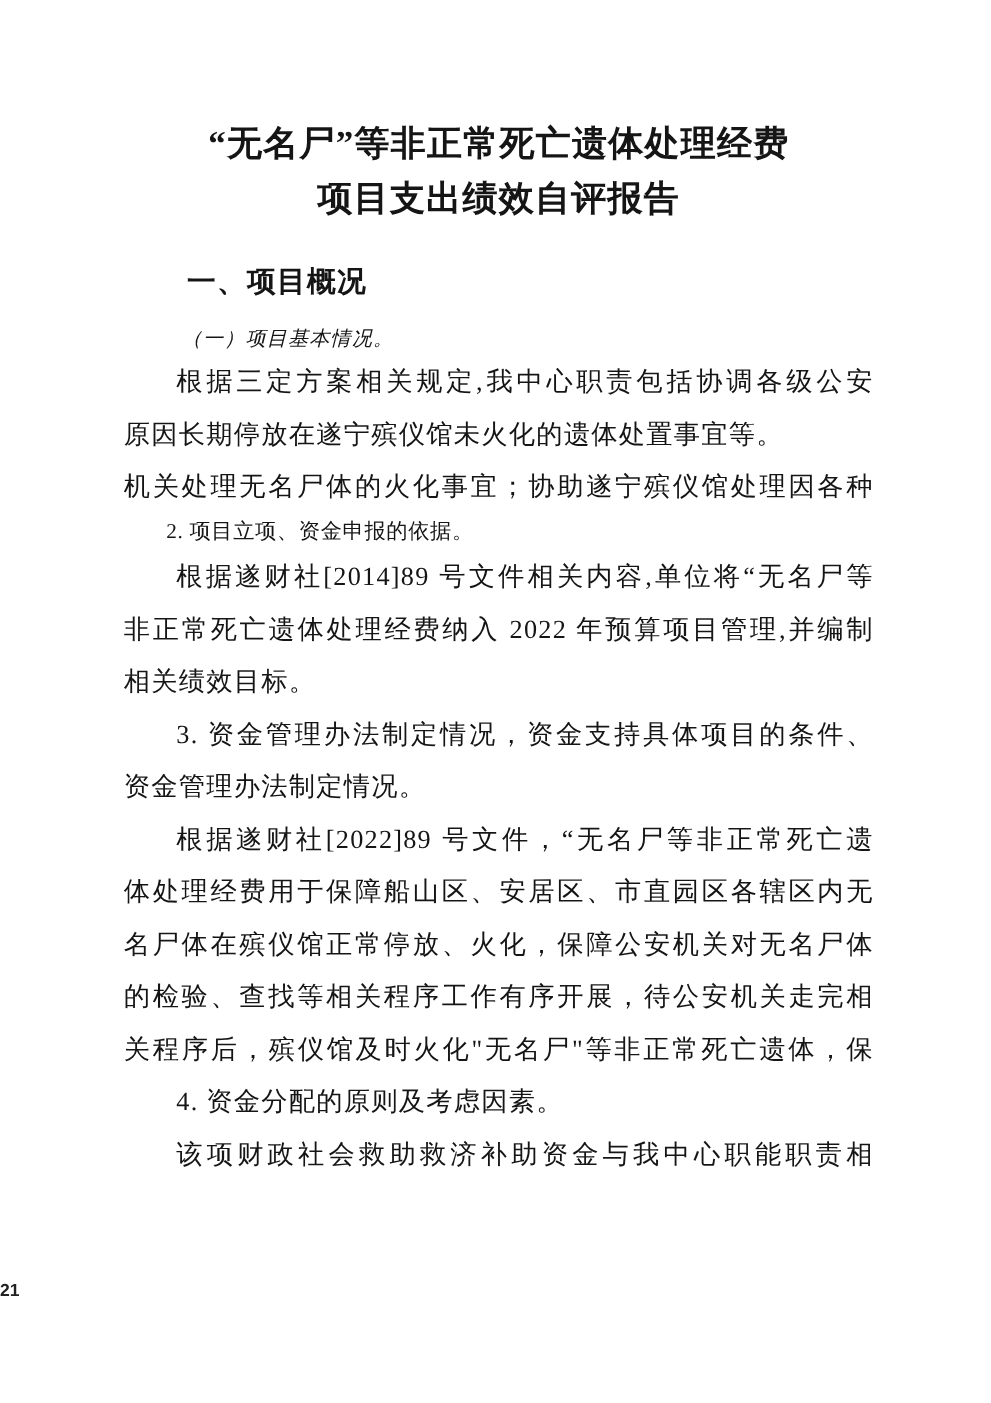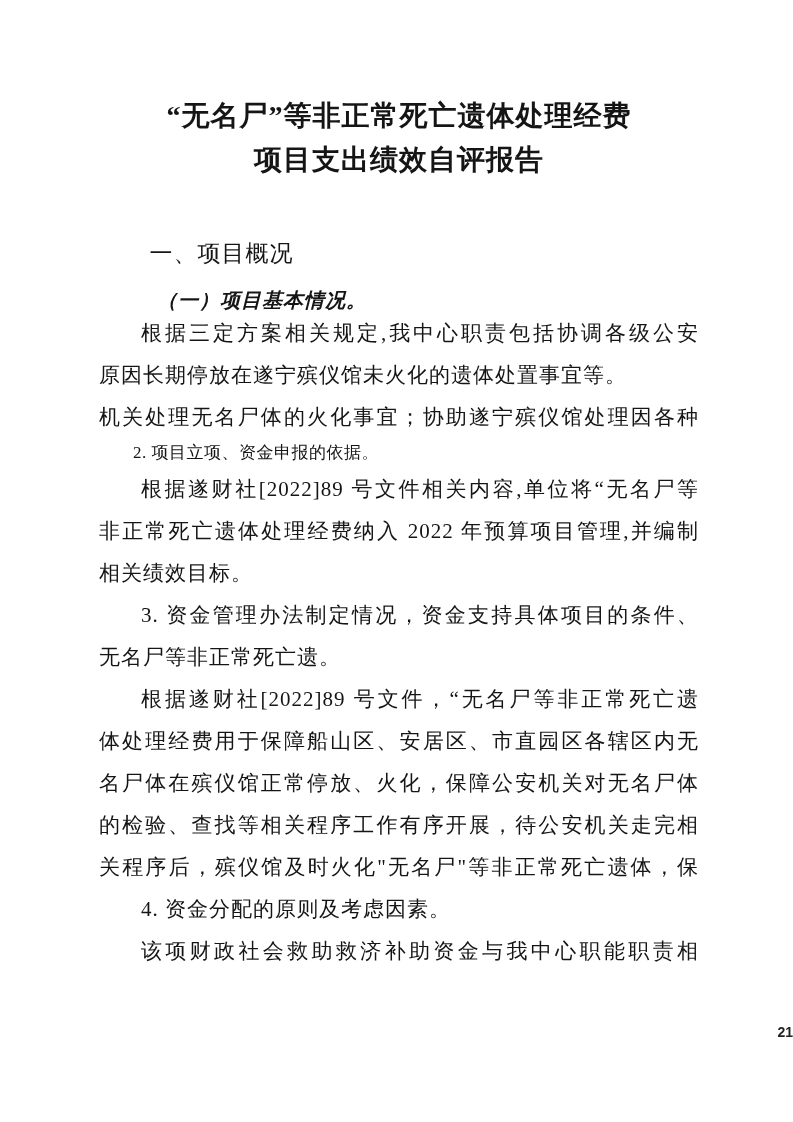--- a/index.html
+++ b/index.html
@@ -21,33 +21,33 @@
   }
   .doc-title {
     font-size: 28px;
     line-height: 44px;
     font-weight: bold;
     text-align: center;
     letter-spacing: 1px;
     font-family: "Liberation Serif", "DejaVu Serif", serif;
   }
   .h1 {
-    margin-top: 56px;
+    margin-top: 28px;
     font-size: 23px;
     line-height: 30px;
-    font-weight: normal;
+    font-weight: bold;
     text-indent: 2.2em;
     letter-spacing: 1px;
     font-family: "Liberation Sans", "DejaVu Sans", sans-serif;
   }
   .sub {
     margin-top: 20px;
-    font-size: 20px;
+    font-size: 16px;
     line-height: 24px;
-    font-weight: bold;
+    font-weight: normal;
     font-style: italic;
     text-indent: 2.9em;
     letter-spacing: 1px;
   }
   .para {
     font-size: 21px;
     line-height: 42px;
     letter-spacing: 1px;
   }
   .para .jline {
@@ -63,21 +63,21 @@
   .para.small {
     font-size: 17px;
     line-height: 30px;
     letter-spacing: 0.5px;
   }
   .page-number {
     position: absolute;
     top: 1024px;
     left: 0;
     width: 100%;
-    text-align: right;
+    text-align: left;
     font-size: 14px;
     font-weight: bold;
     font-family: "Liberation Sans", "DejaVu Sans", sans-serif;
     color: #222;
   }
 </style>
 </head>
 <body>
 
 <div class="page">
@@ -96,28 +96,28 @@
       <div class="jline first cont">根据三定方案相关规定,我中心职责包括协调各级公安</div>
       <div class="jline">原因长期停放在遂宁殡仪馆未火化的遗体处置事宜等。</div>
       <div class="jline cont">机关处理无名尸体的火化事宜；协助遂宁殡仪馆处理因各种</div>
     </div>
 
   <div class="para small">
       <div class="jline first">2. 项目立项、资金申报的依据。</div>
     </div>
 
   <div class="para">
-      <div class="jline first cont">根据遂财社[2022]89 号文件相关内容,单位将“无名尸等</div>
+      <div class="jline first cont">根据遂财社[2014]89 号文件相关内容,单位将“无名尸等</div>
       <div class="jline cont">非正常死亡遗体处理经费纳入 2022 年预算项目管理,并编制</div>
       <div class="jline">相关绩效目标。</div>
     </div>
 
   <div class="para">
       <div class="jline first cont">3. 资金管理办法制定情况，资金支持具体项目的条件、</div>
-      <div class="jline">无名尸等非正常死亡遗。</div>
+      <div class="jline">资金管理办法制定情况。</div>
     </div>
 
   <div class="para">
       <div class="jline first cont">根据遂财社[2022]89 号文件，“无名尸等非正常死亡遗</div>
       <div class="jline cont">体处理经费用于保障船山区、安居区、市直园区各辖区内无</div>
       <div class="jline cont">名尸体在殡仪馆正常停放、火化，保障公安机关对无名尸体</div>
       <div class="jline cont">的检验、查找等相关程序工作有序开展，待公安机关走完相</div>
       <div class="jline cont">关程序后，殡仪馆及时火化"无名尸"等非正常死亡遗体，保</div>
     </div>
 

